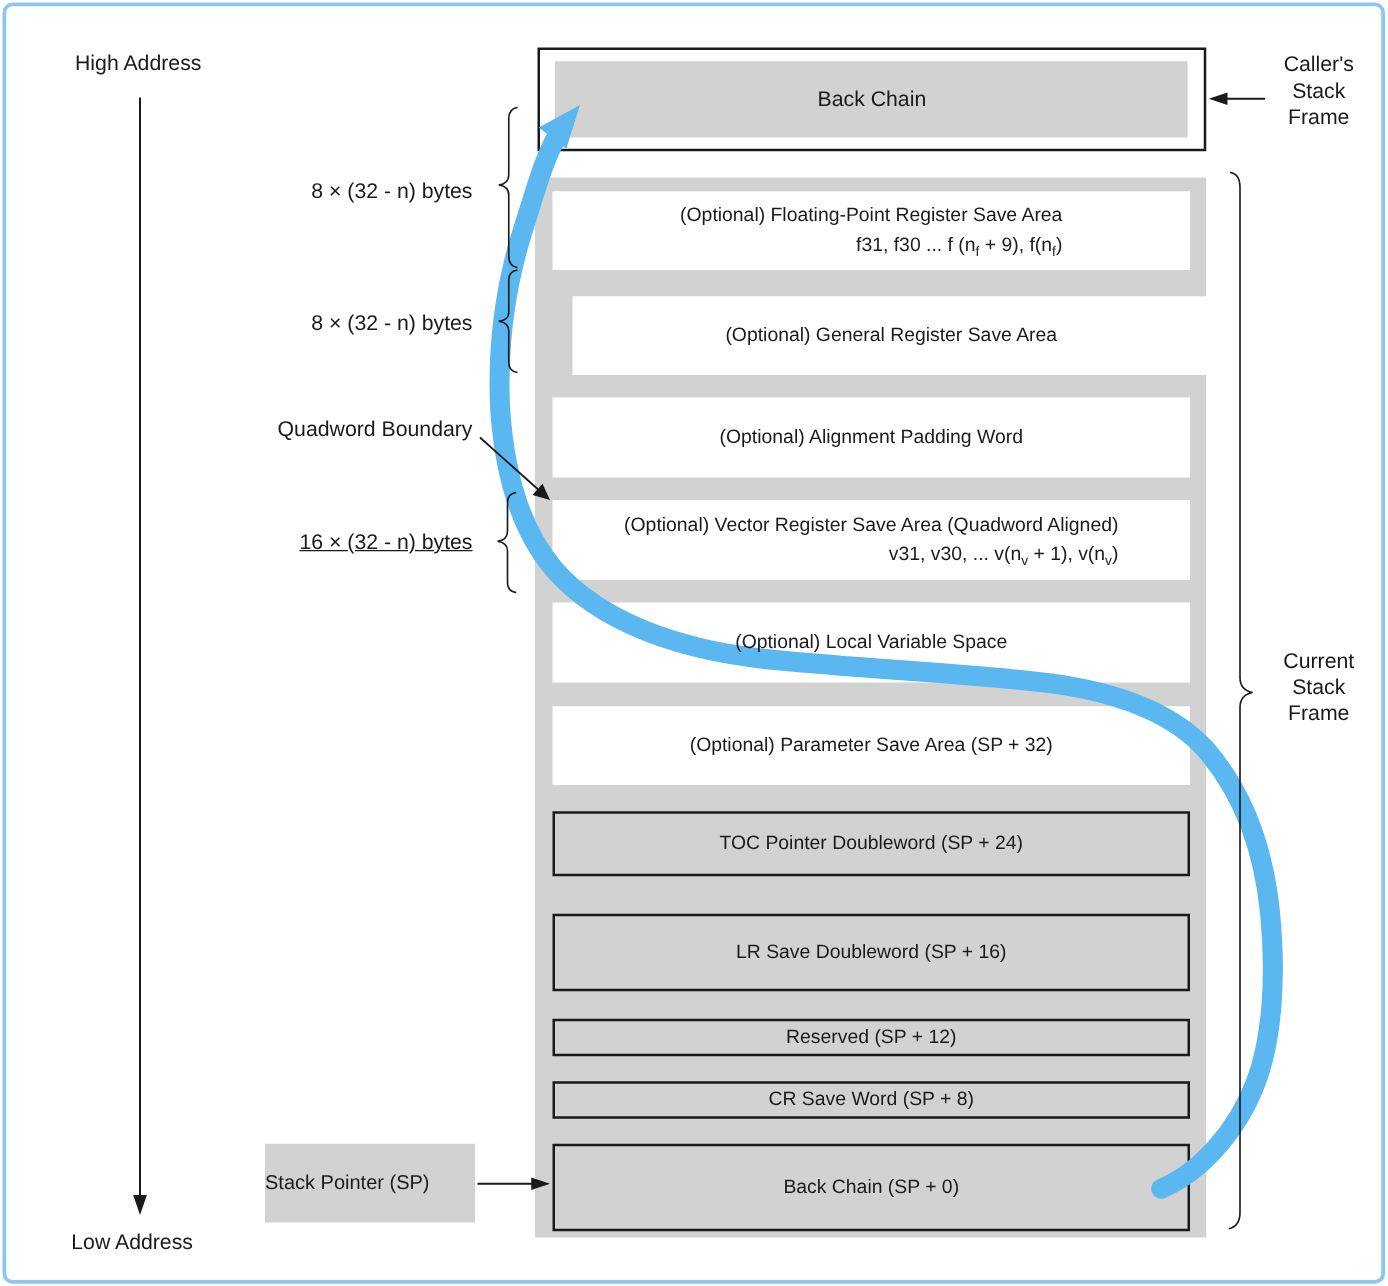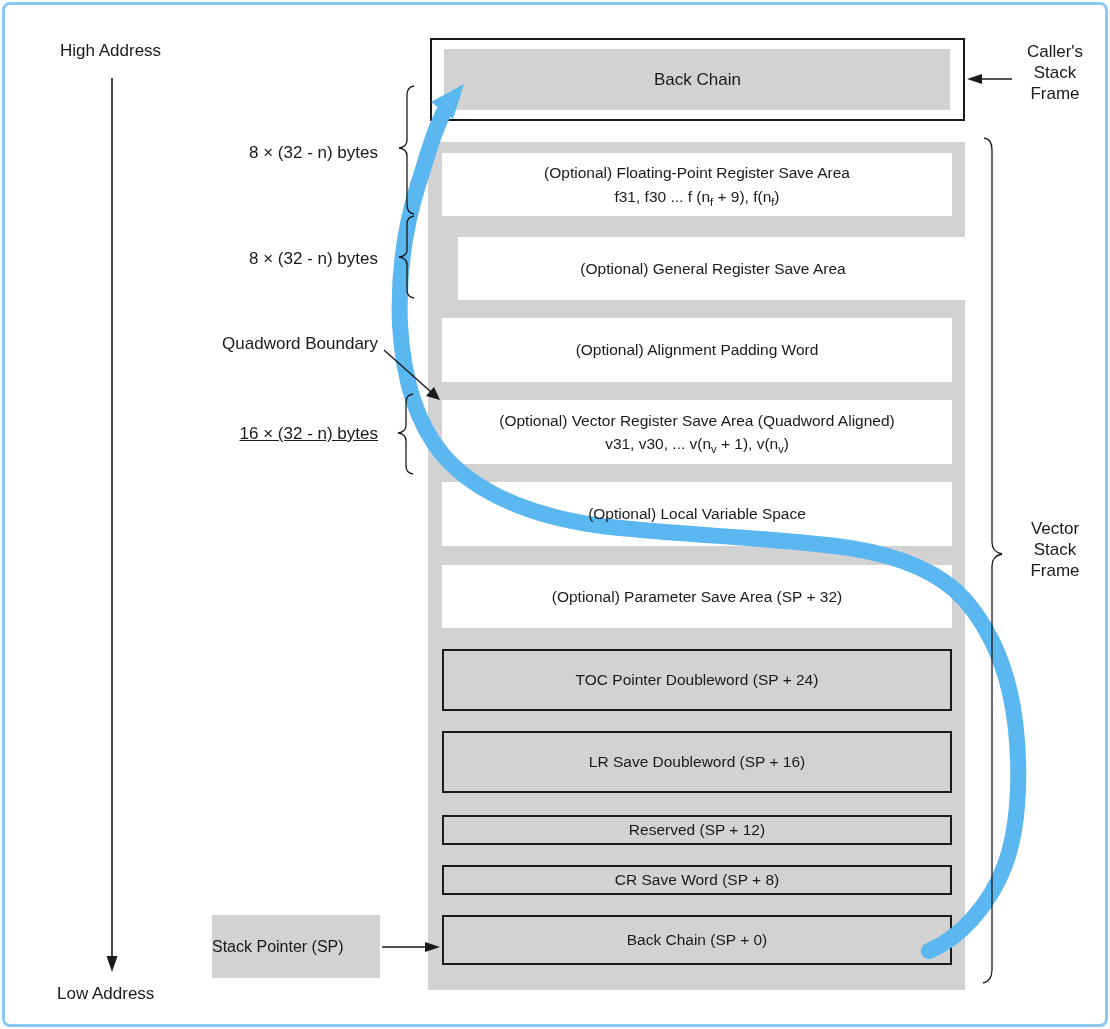--- a/index.html
+++ b/index.html
@@ -29,21 +29,21 @@
   }
   .caller-box-inner{
     position:absolute;left:12px;top:9px;right:13px;bottom:9px;background:var(--gray);
   }
   .row{
     position:absolute;left:442px;width:510px;
     display:flex;align-items:center;justify-content:center;text-align:center;
   }
   .row.white{background:#fff;}
   .row.gray{background:var(--gray);border:2px solid var(--ink);}
-  .row .txt{position:relative;z-index:10;font-size:15.5px;line-height:1.5;}
+  .row .txt{position:relative;z-index:10;font-size:15.5px;line-height:1.5;text-align:right;}
   .row .txt sub{font-size:11px;line-height:0;}
   .sp-box{
     position:absolute;left:212px;top:915px;width:168px;height:63px;background:var(--gray);
     display:flex;align-items:center;justify-content:flex-start;
   }
   .sp-box .txt{position:relative;z-index:10;font-size:16px;}
   
   svg.overlay{position:absolute;left:0;top:0;z-index:5;pointer-events:none;}
   .blue-stroke{stroke:var(--blue);fill:none;}
   .blue-fill{fill:var(--blue);stroke:none;}
@@ -93,41 +93,41 @@
       <div class="row white" style="top: 482px; height: 64px;">
         <div class="txt">
           <div class="line"><span>(Optional) Local Variable Space</span></div>
         </div>
       </div>
       <div class="row white" style="top: 565px; height: 63px;">
         <div class="txt">
           <div class="line"><span>(Optional) Parameter Save Area (SP + 32)</span></div>
         </div>
       </div>
-      <div class="row gray" style="top: 649px; height: 62px;">
+      <div class="row gray" style="top: 649px; height: 52px;">
         <div class="txt">
           <div class="line"><span>TOC Pointer Doubleword (SP + 24)</span></div>
         </div>
       </div>
       <div class="row gray" style="top: 731px; height: 62px;">
         <div class="txt">
           <div class="line"><span>LR Save Doubleword (SP + 16)</span></div>
         </div>
       </div>
       <div class="row gray" style="top: 815px; height: 30px;">
         <div class="txt">
           <div class="line"><span>Reserved (SP + 12)</span></div>
         </div>
       </div>
       <div class="row gray" style="top: 865px; height: 30px;">
         <div class="txt">
           <div class="line"><span>CR Save Word (SP + 8)</span></div>
         </div>
       </div>
-      <div class="row gray" style="top: 915px; height: 50px;">
+      <div class="row gray" style="top: 915px; height: 70px;">
         <div class="txt">
           <div class="line"><span>Back Chain (SP + 0)</span></div>
         </div>
       </div>
     </div>
 
   <div class="sp-box">
     <div class="txt">Stack Pointer (SP)</div>
   </div>
 
@@ -184,19 +184,19 @@
 
   <div class="lbl" style="left:430px;top:38px;width:535px;height:83px;display:flex;align-items:center;justify-content:center;">Back Chain</div>
 
   <div class="lbl center caller-note">
     <div>Caller's</div>
     <div>Stack</div>
     <div>Frame</div>
   </div>
 
   <div class="lbl center current-note">
-    <div>Vector</div>
+    <div>Current</div>
     <div>Stack</div>
     <div>Frame</div>
   </div>
 
   <div class="frame-border"></div>
 </div>
 
 </body></html>

